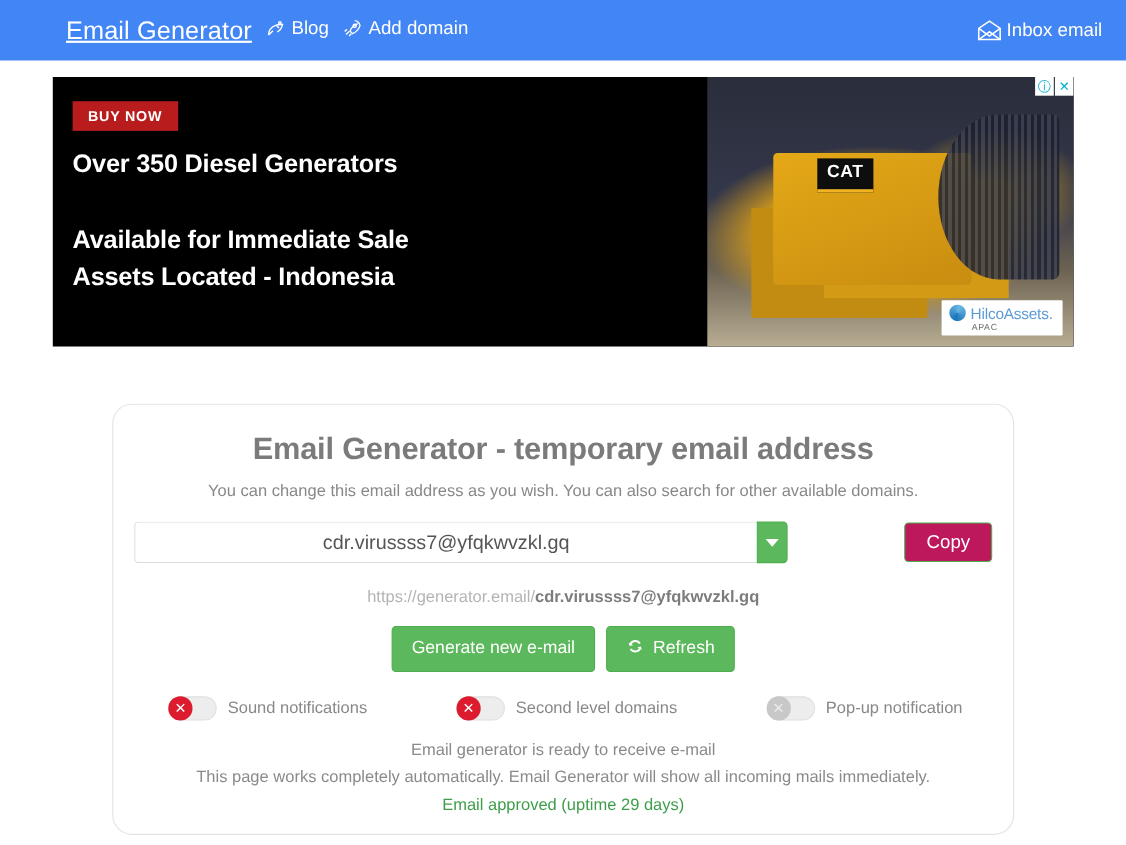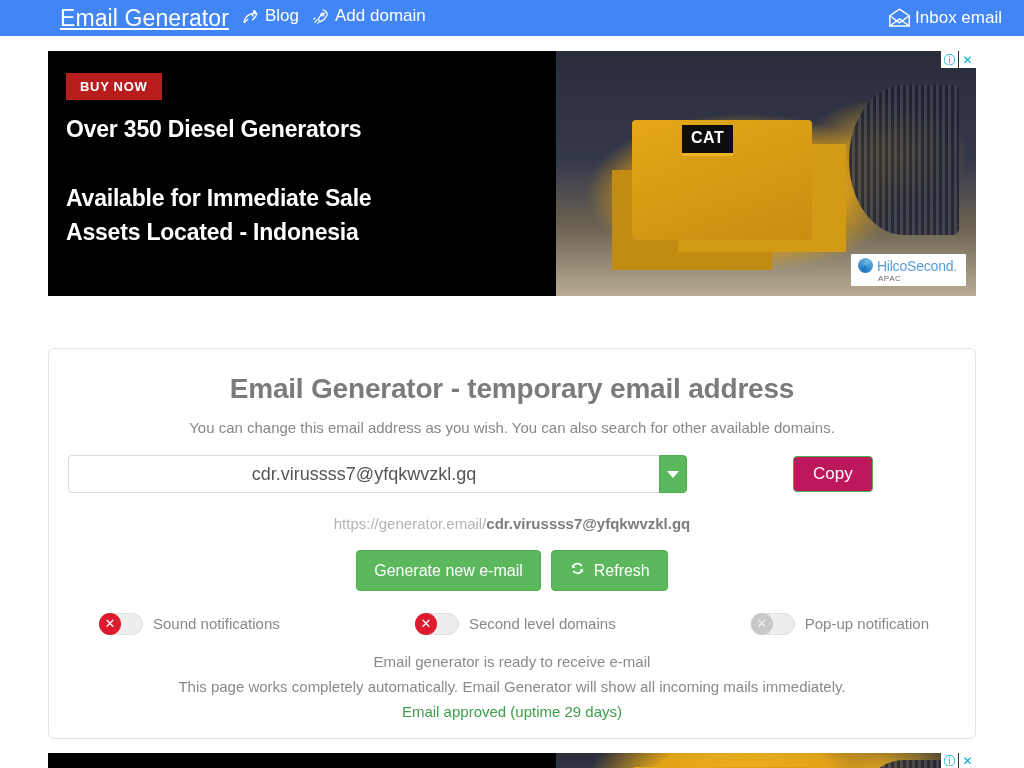--- a/index.html
+++ b/index.html
@@ -6,21 +6,21 @@
   html, body {
     margin: 0; padding: 0;
     width: 1024px; height: 768px;
     overflow: hidden;
     background: #ffffff;
     font-family: "Liberation Sans", sans-serif;
   }
 
   
   #site-header {
-    height: 36px;
+    height: 55px;
     background: #4285f4;
     display: flex;
     align-items: center;
     padding: 0 22px 0 60px;
     color: #ffffff;
   }
   #brand-group { display: flex; align-items: baseline; gap: 0; }
   #brand-title {
     font-size: 23px;
     color: #ffffff;
@@ -67,21 +67,21 @@
   .ad-badge {
     width: 17px; height: 17px;
     background: #ffffff;
     display: flex; align-items: center; justify-content: center;
     font-size: 12px; color: #00aecd; line-height: 1;
   }
 
   .ad-photo {
     position: absolute;
     top: 0; right: 0;
-    width: 420px; height: 100%;
+    width: 333px; height: 100%;
     background:
       radial-gradient(ellipse 220px 110px at 45% 58%, #f0b323 0%, #e0a217 42%, rgba(224,162,23,0) 72%),
       radial-gradient(ellipse 120px 80px at 78% 42%, #e8ad1e 0%, rgba(232,173,30,0) 70%),
       linear-gradient(to bottom, #2a2d3a 0%, #33374a 44%, #6d6352 72%, #b8ad93 100%);
     overflow: hidden;
   }
   .ad-photo::before {
     content: "";
     position: absolute; left: 18%; top: 28%;
     width: 180px; height: 120px;
@@ -145,25 +145,25 @@
     font-size: 23px;
     font-weight: bold;
     line-height: 1.45;
     letter-spacing: -.2px;
     white-space: nowrap;
   }
   .ad-gap { height: 36px; }
 
   
   #main-card {
-    width: 928px;
+    width: 820px;
     margin: 52px auto 0 auto;
     background: #ffffff;
     border: 1px solid #e4e4e4;
-    border-radius: 6px;
+    border-radius: 18px;
     padding: 16px 16px 18px 16px;
     text-align: center;
   }
   #card-title {
     font-size: 28px;
     font-weight: bold;
     color: #7b7b7b;
     margin: 8px 0 0 0;
     letter-spacing: -.2px;
   }
@@ -335,21 +335,21 @@
     <span>Inbox email</span>
   </a>
 </div>
 
 <div class="ad-wrap" id="ad-top">
   <div class="ad-photo">
     <div class="cat-badge">CAT</div>
     <div class="hilco-logo">
       <div class="hilco-row">
         <span class="hilco-mark"></span>
-        <span class="hilco-name"><span>Hilco</span><span>Second.</span></span>
+        <span class="hilco-name"><span>Hilco</span><span>Assets.</span></span>
       </div>
       <div class="hilco-sub">APAC</div>
     </div>
   </div>
 
   <div class="ad-copy">
     <div class="buy-now">BUY NOW</div>
     <div class="ad-line">Over 350 Diesel Generators</div>
     <div class="ad-gap"></div>
     <div class="ad-line">Available for Immediate Sale</div>

